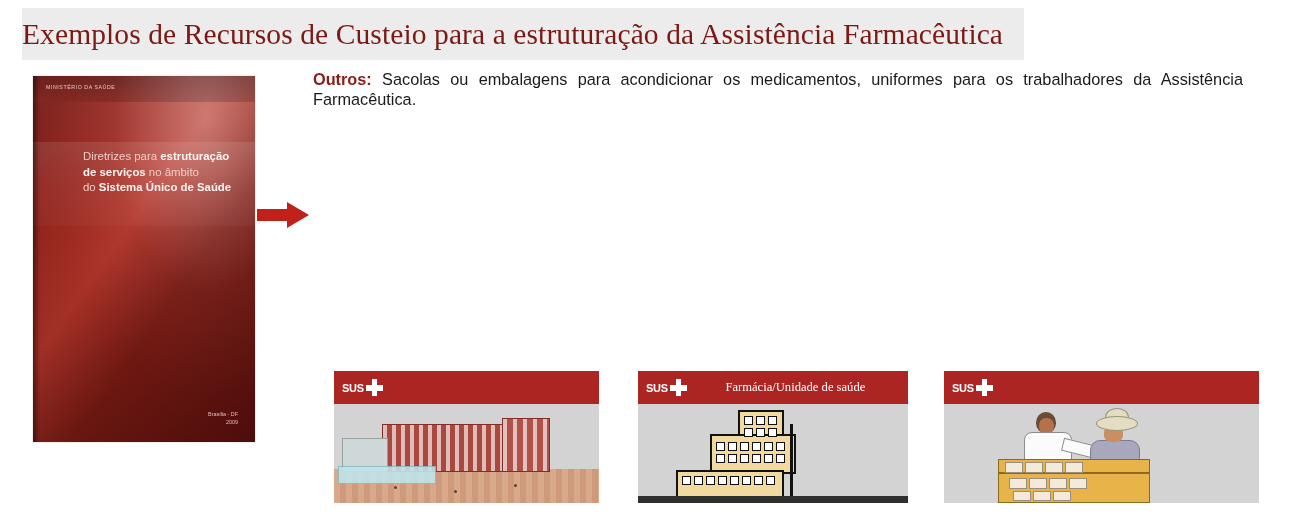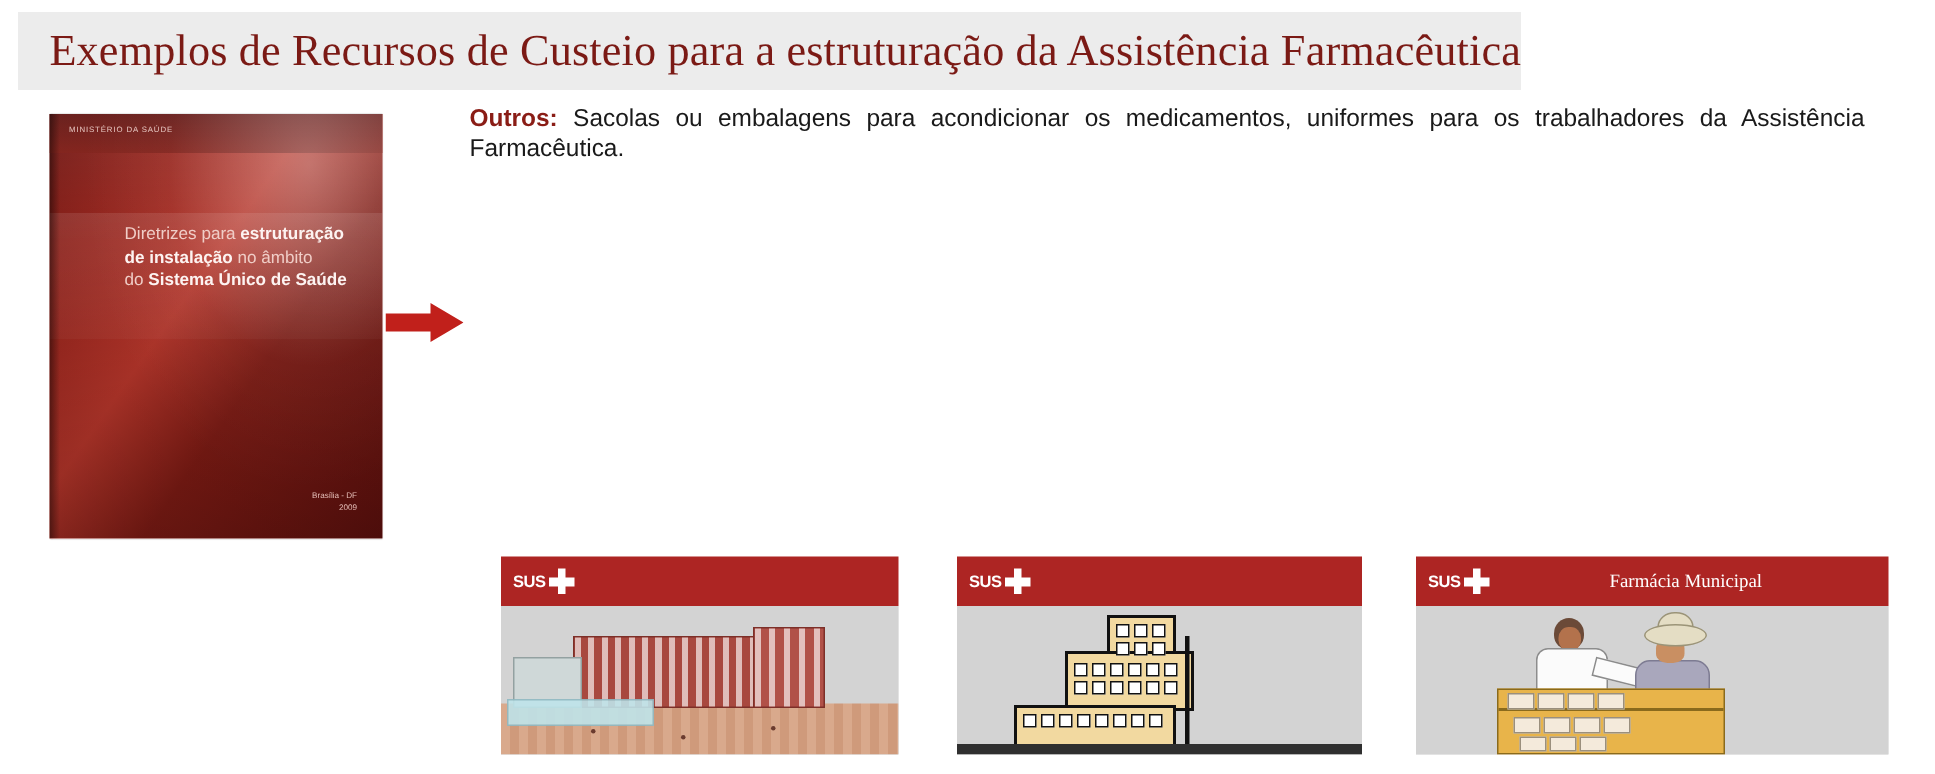--- a/index.html
+++ b/index.html
@@ -15,44 +15,44 @@
   }
   .slide {
     position: relative;
     width: 1290px;
     height: 516px;
   }
 
   
   .title-bar {
     position: absolute;
-    left: 12px;
+    left: 22px;
     top: 8px;
     width: 1002px;
     height: 52px;
     background: #ececec;
     display: flex;
     align-items: center;
-    justify-content: flex-end;
+    justify-content: flex-start;
   }
   .title-text {
     font-family: "Liberation Serif", serif;
     font-size: 29.5px;
     color: #7b1a15;
     letter-spacing: 0.1px;
     white-space: nowrap;
   }
 
   
   .book {
     position: absolute;
     left: 33px;
     top: 76px;
     width: 222px;
-    height: 283px;
+    height: 366px;
     background: linear-gradient(125deg, #6d1410 0%, #8e211a 18%, #b4352a 42%, #7e1b14 62%, #5d100d 100%);
     box-shadow: 0 0 1px rgba(0,0,0,0.4);
     overflow: hidden;
   }
   .book-sheen {
     position: absolute;
     left: 0; top: 0; right: 0; bottom: 0;
     background:
       radial-gradient(ellipse at 78% 12%, rgba(255,255,255,0.30) 0%, rgba(255,255,255,0.03) 38%, rgba(0,0,0,0) 62%),
       linear-gradient(to bottom, rgba(255,255,255,0.08) 0%, rgba(0,0,0,0.0) 30%, rgba(0,0,0,0.18) 100%);
@@ -318,21 +318,21 @@
     <div class="book-topline"></div>
     <div class="book-sheen"></div>
     <div class="book-band"></div>
     <div class="book-spine"></div>
     <div class="book-ministry">Ministério da Saúde</div>
     <div class="book-title">
       <div>
         <span class="soft">Diretrizes para </span><b>estruturação</b>
       </div>
       <div>
-        <b>de instalação</b><span class="soft"> no âmbito</span>
+        <b>de serviços</b><span class="soft"> no âmbito</span>
       </div>
       <div>
         <span class="soft">do </span><b>Sistema Único de Saúde</b>
       </div>
     </div>
     <div class="book-footer">
       <div>Brasília - DF</div>
       <div>2009</div>
     </div>
   </div>
@@ -380,20 +380,21 @@
 
     <div class="card card-2">
       <div class="card-head">
         <div class="sus-logo">
           <span class="sus-word">SUS</span>
           <span class="sus-cross">
               <span class="h"></span>
               <span class="v"></span>
             </span>
         </div>
+        <div class="card-title">Farmácia/Unidade de saúde</div>
       </div>
       <div class="card-body">
         <div class="b2-sky"></div>
         <div class="b2-tower"></div>
         <div class="b2-mid"></div>
         <div class="b2-low"></div>
         <div class="b2-pole"></div>
         <div class="b2-win" style="left:106px;top:12px;"></div>
         <div class="b2-win" style="left:118px;top:12px;"></div>
         <div class="b2-win" style="left:130px;top:12px;"></div>
@@ -426,21 +427,20 @@
 
     <div class="card card-3">
       <div class="card-head">
         <div class="sus-logo">
           <span class="sus-word">SUS</span>
           <span class="sus-cross">
               <span class="h"></span>
               <span class="v"></span>
             </span>
         </div>
-        <div class="card-title">Farmácia Municipal</div>
       </div>
       <div class="card-body">
         <div class="b3-bg"></div>
         <div class="b3-pharm-head"></div>
         <div class="b3-pharm-face"></div>
         <div class="b3-pharm-coat"></div>
         <div class="b3-pharm-arm"></div>
         <div class="b3-cust-body"></div>
         <div class="b3-cust-face"></div>
         <div class="b3-cust-head"></div>

